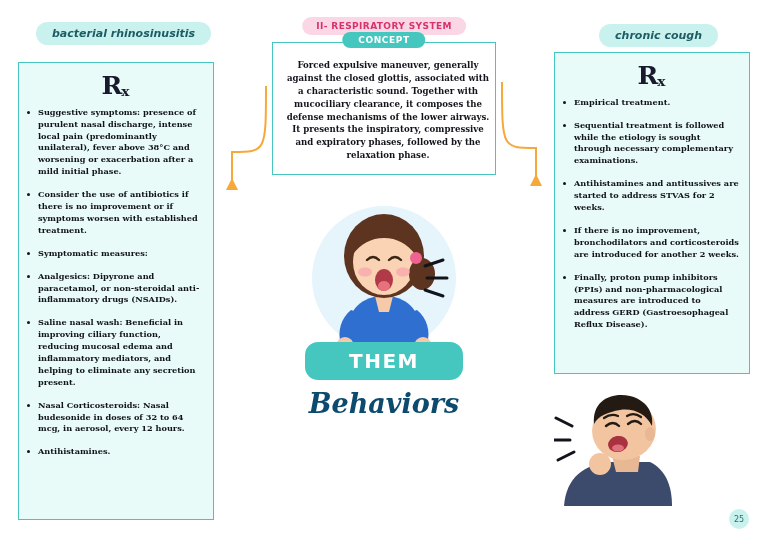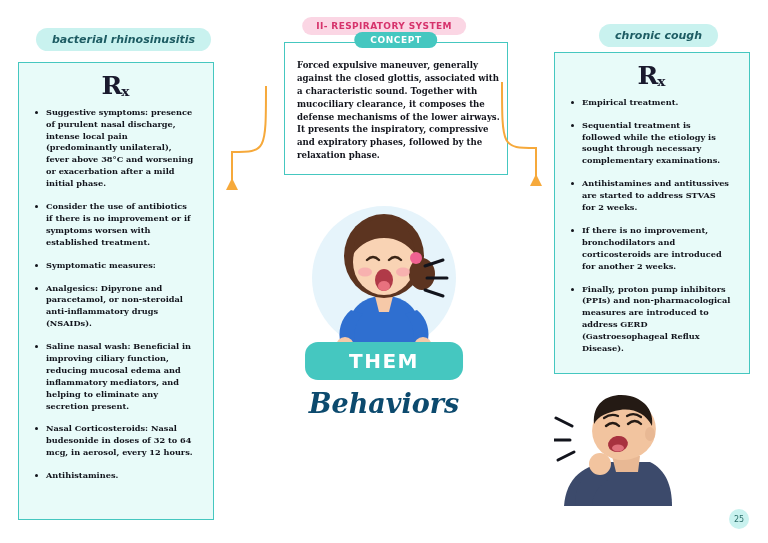--- a/index.html
+++ b/index.html
@@ -39,21 +39,21 @@
     background: #c9f2ef;
     border-radius: 13px;
     padding: 5px 16px;
     font-family: "DejaVu Sans", sans-serif;
     font-size: 11px;
     font-weight: bold;
     font-style: italic;
     color: #1d5c63;
     white-space: nowrap;
   }
-  .chip-left  { left: 36px;  top: 28px; text-align: right; }
+  .chip-left  { left: 36px;  top: 22px; text-align: right; }
   .chip-right { right: 50px; top: 24px; }
 
   
   .panel {
     position: absolute;
     border: 1.6px solid #45c7c0;
     background: #e8fbf9;
     box-sizing: border-box;
   }
   .panel-left {
@@ -76,21 +76,21 @@
     font-size: 25px;
     font-weight: bold;
     line-height: 1;
     margin: 2px 0 8px 0;
     letter-spacing: -1px;
   }
   .rx sub { font-size: 0.55em; vertical-align: -0.15em; }
 
   ul.bullets {
     list-style: none;
-    margin: 8px;
+    margin: 0;
     padding: 0;
   }
   ul.bullets li {
     position: relative;
     padding-left: 11px;
     margin-bottom: 11px;
     font-family: "DejaVu Serif", serif;
     font-size: 8.2px;
     line-height: 1.45;
     font-weight: bold;
@@ -111,21 +111,20 @@
   .concept-box {
     position: absolute;
     left: 50%;
     transform: translateX(-50%);
     top: 42px;
     width: 224px;
     border: 1.6px solid #45c7c0;
     background: #ffffff;
     box-sizing: border-box;
     padding: 16px 4px 12px 12px;
-    margin-left: 12px;
   }
   .concept-tab {
     position: absolute;
     top: -11px;
     left: 50%;
     transform: translateX(-50%);
     background: #45c7c0;
     color: #ffffff;
     font-family: "DejaVu Sans", sans-serif;
     font-size: 9px;
@@ -133,20 +132,21 @@
     letter-spacing: 0.6px;
     padding: 3px 16px;
     border-radius: 9px;
     white-space: nowrap;
   }
   .concept-text {
     font-family: "DejaVu Serif", serif;
     font-size: 8.6px;
     line-height: 1.5;
     font-weight: bold;
+    text-align: center;
     color: #12141c;
   }
 
   
   .arrow { position: absolute; }
   .arrow-left  { left: 222px; top: 82px; }
   .arrow-right { right: 222px; top: 78px; }
 
   
   .illus-center {

